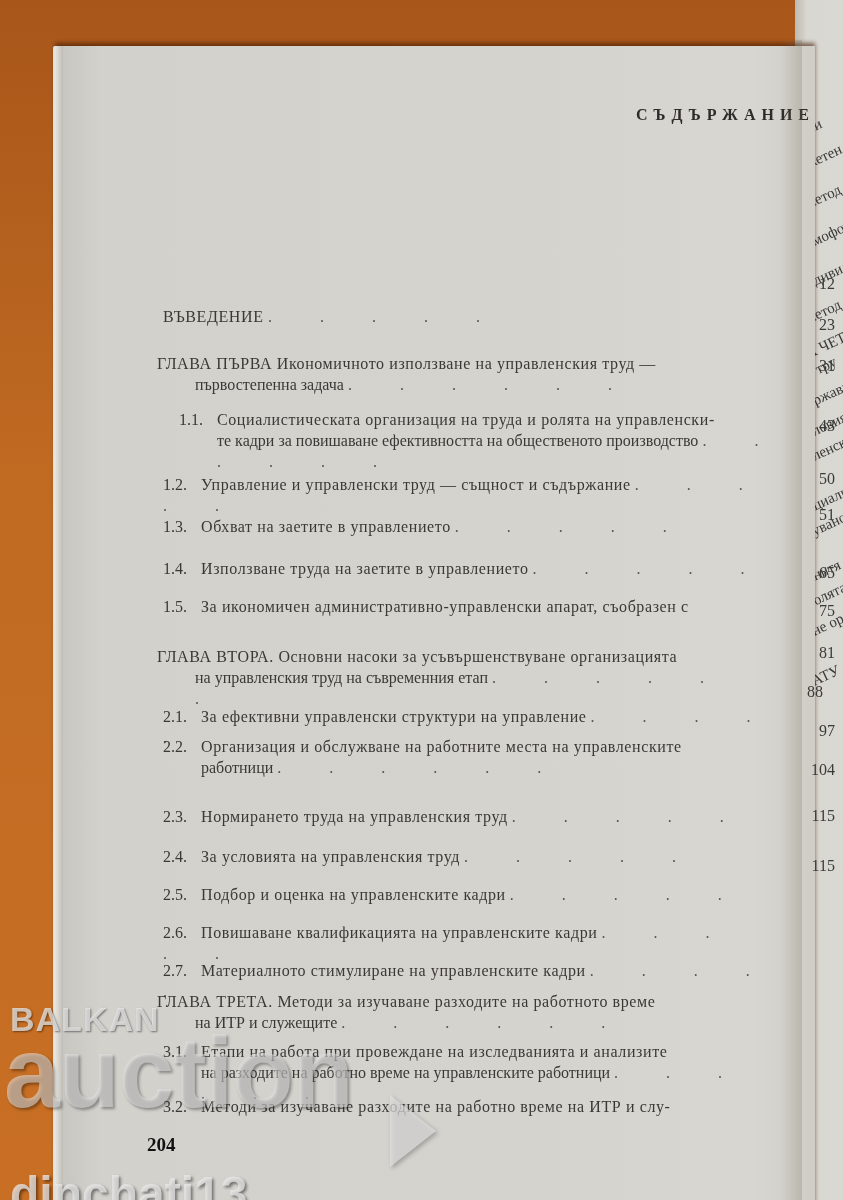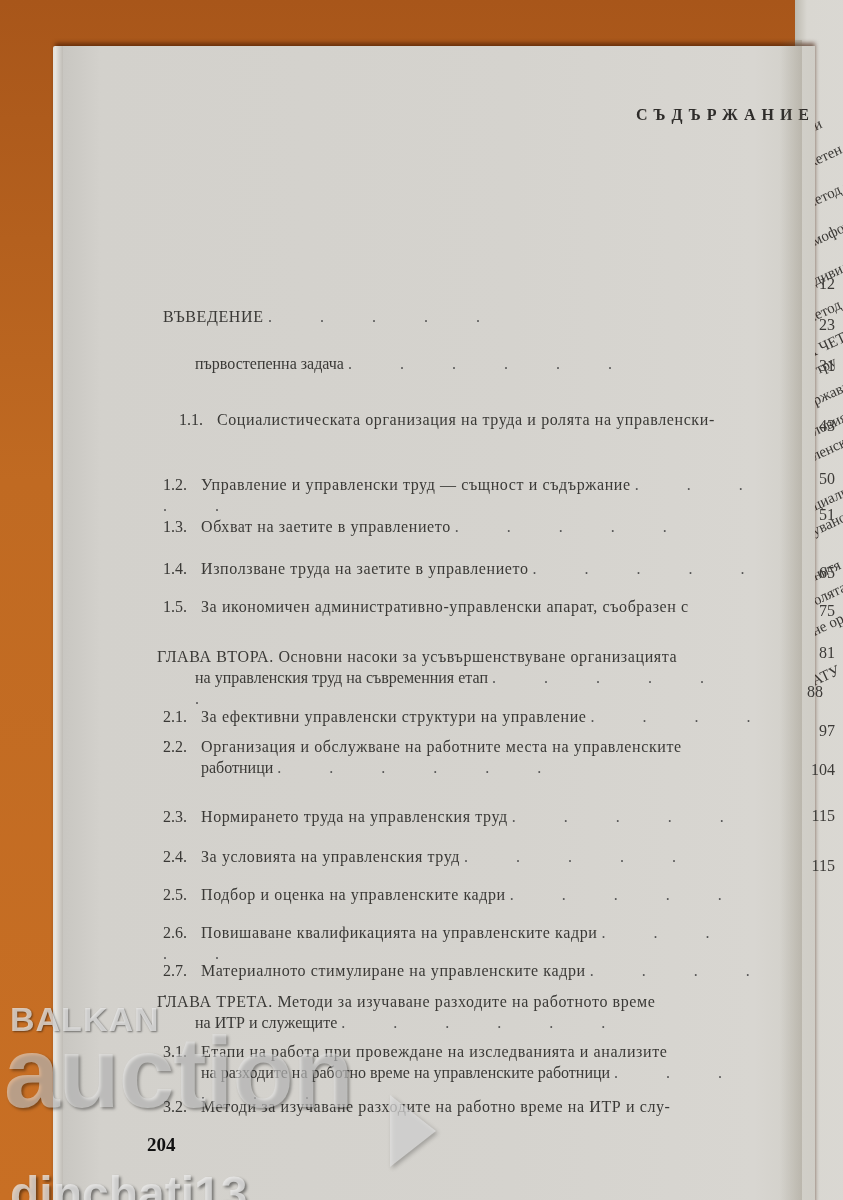--- a/index.html
+++ b/index.html
@@ -95,22 +95,22 @@
       <span class="rp-frag" style="left: 8px; top: 597px; transform: rotate(-25deg);">Ролята</span>
       <span class="rp-frag" style="left: 8px; top: 627px; transform: rotate(-25deg);">ане ор</span>
       <span class="rp-frag" style="left: 8px; top: 677px; transform: rotate(-25deg);">РАТУ</span>
     </div>
 </div>
 
 <div class="page">
   <div class="title">СЪДЪРЖАНИЕ</div>
   <div class="toc" id="toc">
       <div class="entry" style="top: 50px; letter-spacing: 0.5px;"><span class="text">ВЪВЕДЕНИЕ</span> <span class="dots">. . . . .</span></div>
-      <div class="entry" style="top: 97px; left: -6px;"><span class="cont"><span>първостепенна задача</span> <span class="dots">. . . . . .</span></span></div>
-      <div class="entry" style="top: 153px; margin-left: 16px;"><span class="num">1.1.</span><span class="text">Социалистическата организация на труда и ролята на управленски-</span></div>
+      <div class="entry" style="top: 97px; left: -6px;"><span class="text">ГЛАВА ПЪРВА  Икономичното използване на управленския труд —</span><span class="cont"><span>първостепенна задача</span> <span class="dots">. . . . . .</span></span></div>
+      <div class="entry" style="top: 153px; margin-left: 16px;"><span class="num">1.1.</span><span class="text">Социалистическата организация на труда и ролята на управленски-</span><span class="cont"><span>те кадри за повишаване ефективността на общественото производство</span> <span class="dots">. . . . . .</span></span></div>
       <div class="entry" style="top: 218px;"><span class="num">1.2.</span><span class="text">Управление и управленски труд — същност и съдържание</span> <span class="dots">. . . . .</span></div>
       <div class="pnum" style="top: 19px;">12</div>
       <div class="entry" style="top: 260px;"><span class="num">1.3.</span><span class="text">Обхват на заетите в управлението</span> <span class="dots">. . . . .</span></div>
       <div class="pnum" style="top: 60px;">23</div>
       <div class="entry" style="top: 302px;"><span class="num">1.4.</span><span class="text">Използване труда на заетите в управлението</span> <span class="dots">. . . . .</span></div>
       <div class="pnum" style="top: 101px;">31</div>
       <div class="entry" style="top: 340px;"><span class="num">1.5.</span><span class="text">За икономичен административно-управленски апарат, съобразен с</span></div>
       <div class="pnum" style="top: 161px;">43</div>
       <div class="entry" style="top: 390px; left: -6px;"><span class="text">ГЛАВА ВТОРА. Основни насоки за усъвършенствуване организацията</span><span class="cont"><span>на управленския труд на съвременния етап</span> <span class="dots">. . . . . .</span></span></div>
       <div class="pnum" style="top: 214px;">50</div>

